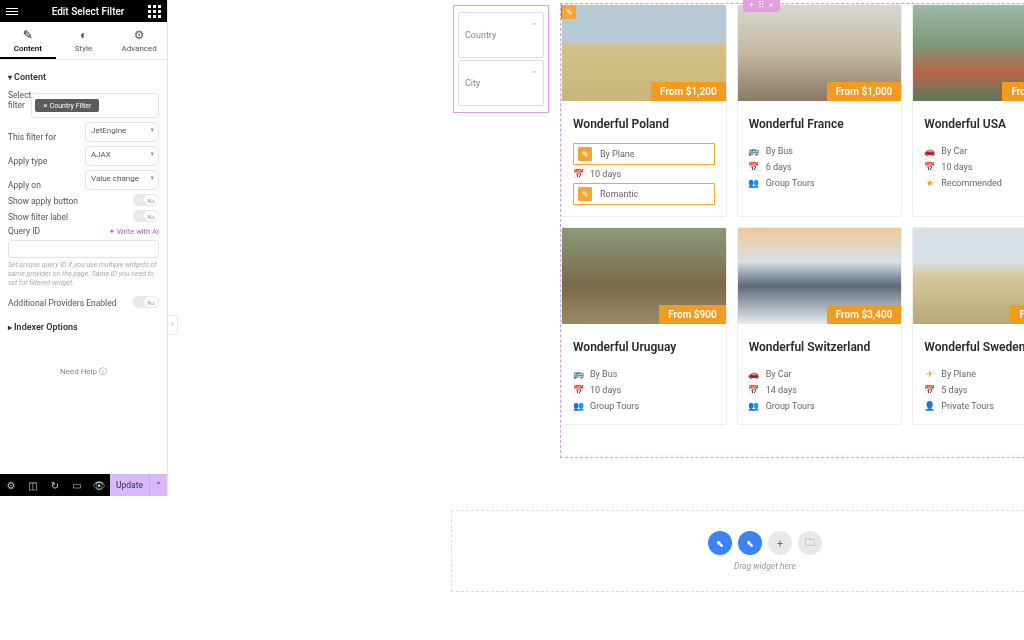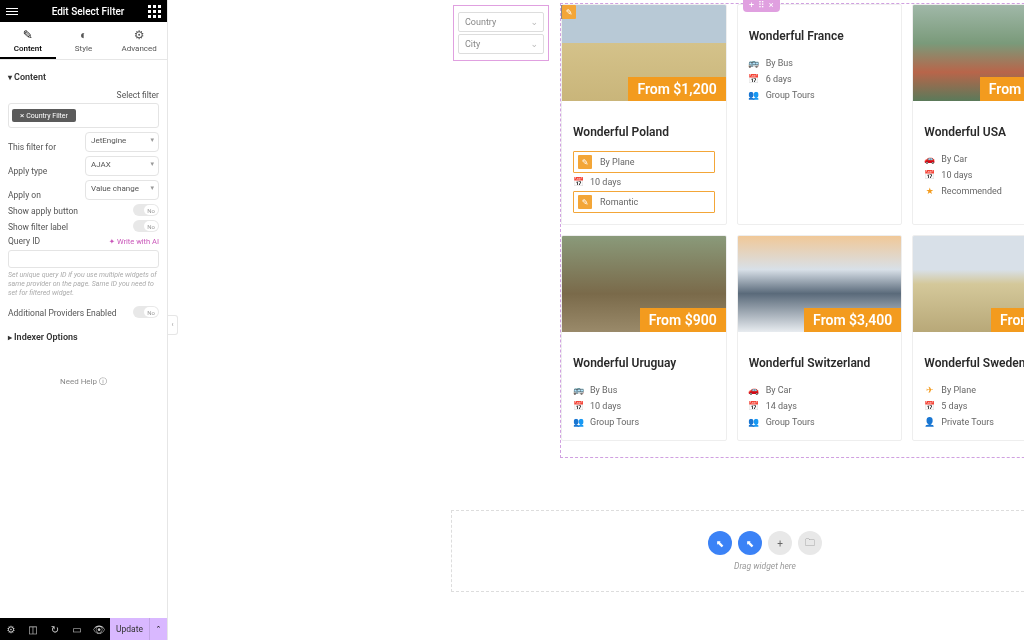--- a/index.html
+++ b/index.html
@@ -1,17 +1,17 @@
 <!DOCTYPE html>
 <html><head>
 <meta charset="utf-8">
 <style>
 *{box-sizing:border-box;margin:0;padding:0;font-family:-apple-system,BlinkMacSystemFont,"Segoe UI",Roboto,Arial,sans-serif}
 body{background:#fff;width:1024px;height:640px;overflow:hidden;position:relative}
-.sidebar{position:absolute;left:0;top:0;width:168px;height:640px;background:#fff;border-right:1px solid #e6e6e6;display:flex;flex-direction:column}
+.sidebar{position:absolute;left:0;top:0;width:168px;height:496px;background:#fff;border-right:1px solid #e6e6e6;display:flex;flex-direction:column}
 .sb-header{background:#000;color:#fff;height:22px;display:flex;align-items:center;padding:0 6px;font-size:10px;font-weight:500}
 .sb-header .ham{width:22px;display:flex;flex-direction:column;gap:2px}
 .sb-header .ham span{height:1px;background:#fff;width:12px}
 .sb-header .title{flex:1;text-align:center}
 .sb-header .dots{display:grid;grid-template-columns:repeat(3,3px);gap:2px}
 .sb-header .dots span{width:3px;height:3px;background:#fff}
 .sb-tabs{display:flex;border-bottom:1px solid #e6e6e6}
 .sb-tab{flex:1;text-align:center;padding:6px 0 4px;font-size:8px;color:#555;cursor:pointer}
 .sb-tab.active{border-bottom:2px solid #000;color:#000;font-weight:500}
 .sb-tab .tico{font-size:12px;display:block;margin-bottom:2px}
@@ -35,36 +35,36 @@
 .txtinput{border:1px solid #e4e4e4;border-radius:3px;width:100%;height:18px;margin-top:3px}
 .help{text-align:center;font-size:8px;color:#888;margin-top:30px}
 .help:after{content:" ⓘ"}
 .sb-footer{height:22px;background:#000;display:flex;align-items:center}
 .sb-footer .ico{width:22px;text-align:center;color:#ccc;font-size:10px;cursor:pointer}
 .update-btn{flex:1;background:#d9b8ff;color:#333;height:100%;display:flex;align-items:center;justify-content:center;font-size:8.5px;font-weight:400;cursor:pointer}
 .chev{width:18px;background:#d9b8ff;border-left:1px solid rgba(0,0,0,0.1);height:100%;display:flex;align-items:center;justify-content:center;font-size:7px;cursor:pointer}
 .panel-toggle{position:absolute;left:168px;top:315px;width:10px;height:20px;background:#fff;border:1px solid #e6e6e6;border-left:none;border-radius:0 3px 3px 0;font-size:7px;display:flex;align-items:center;justify-content:center;color:#999;cursor:pointer}
 .canvas{position:absolute;left:168px;top:0;right:0;height:640px;overflow:auto;padding:5px 6px 10px 6px}
 .filterbox{position:absolute;left:285px;top:5px;width:96px;border:1px solid #e0a0e0;background:#fff;padding:4px;font-size:9px}
-.fsel{border:1px solid #ddd;border-radius:2px;padding:4px 6px;margin:2px 0;color:#888;position:relative;cursor:pointer}
+.fsel{border:1px solid #ddd;border-radius:2px;padding:17px 6px;margin:2px 0;color:#888;position:relative;cursor:pointer}
 .fsel:after{content:"⌄";position:absolute;right:5px;top:4px;color:#bbb}
 .grid{position:absolute;left:393px;top:4px;width:517px;display:grid;grid-template-columns:repeat(3,1fr);gap:10px}
 .grid-border{border:1px dashed #d0a0e0;padding:1px;position:absolute;left:392px;top:3px;width:520px;height:455px;pointer-events:none}
 .sel-handle{position:absolute;left:575px;top:-2px;display:flex;gap:4px;background:#e0a0e0;padding:2px 6px;border-radius:0 0 4px 4px;z-index:5}
 .sel-handle span{color:#fff;font-size:9px;cursor:pointer}
 .card{background:#fff;border:1px solid #eee;border-radius:2px;overflow:hidden;position:relative}
 .card-img{height:96px;background:#888;position:relative;background-size:cover;background-position:center}
 .img-poland{background:linear-gradient(180deg,#b8c9d6 0%,#b8c9d6 40%,#d4c28a 40%,#c9b57a 100%)}
 .img-france{background:linear-gradient(180deg,#d8d8d0 0%,#c5b8a0 50%,#8a7a65 100%)}
 .img-usa{background:linear-gradient(180deg,#a0b8a8 0%,#7a9a7a 40%,#b8654a 70%,#5a7a5a 100%)}
 .img-uruguay{background:linear-gradient(180deg,#8a9a7a 0%,#7a6a4a 60%,#9a8a6a 100%)}
 .img-switz{background:linear-gradient(180deg,#f0c898 0%,#d8e0e8 35%,#5a6a7a 60%,#e8ecf0 100%)}
 .img-sweden{background:linear-gradient(180deg,#d8e0e8 0%,#d8e0e8 35%,#d4c89a 50%,#b8a878 100%)}
-.price{position:absolute;right:0;bottom:0;background:#f39b1e;color:#fff;font-size:14px;font-weight:600;padding:4px 9px}
-.card-body{padding:24px 11px 10px}
+.price{position:absolute;right:0;bottom:0;background:#f39b1e;color:#fff;font-size:10px;font-weight:600;padding:4px 9px}
+.card-body{padding:16px 11px 10px}
 .card-title{font-size:12px;font-weight:600;color:#2a2a2a;margin-bottom:12px}
 .card-meta{font-size:9px;color:#666}
 .meta-row{display:flex;align-items:center;gap:6px;padding:3px 0}
 .meta-row.hl{border:1px solid #f3a638;background:#fff;padding:3px 4px;margin:1px 0;border-radius:1px}
 .mico{color:#f39b1e;font-size:9px;width:11px;text-align:center}
 .edit-badge{position:absolute;background:#f3a638;color:#fff;width:14px;height:14px;font-size:8px;display:flex;align-items:center;justify-content:center;border-radius:1px;cursor:pointer;z-index:3}
 .col-handle{position:absolute;left:393px;top:5px;width:14px;height:14px;background:#888;color:#fff;font-size:8px;display:flex;align-items:center;justify-content:center;z-index:3;cursor:pointer}
 .dropzone{position:absolute;left:283px;top:510px;width:628px;height:82px;border:1px dashed #ddd;display:flex;flex-direction:column;align-items:center;justify-content:center;gap:6px}
 .dz-btns{display:flex;gap:6px}
 .dz-btn{width:24px;height:24px;border-radius:12px;background:#3b82f6;color:#fff;font-size:10px;display:flex;align-items:center;justify-content:center;cursor:pointer}
@@ -95,21 +95,21 @@
       </div>
   </div>
   <div class="sb-tabs">
     <div class="sb-tab active"><span class="tico">✎</span><span>Content</span></div>
     <div class="sb-tab"><span class="tico">◐</span><span>Style</span></div>
     <div class="sb-tab"><span class="tico">⚙</span><span>Advanced</span></div>
   </div>
   <div class="sb-body">
     <div class="sb-sec">
       <div class="sb-sec-h">Content</div>
-      <div class="sb-row" style="flex-direction:column;align-items:flex-end">
+      <div class="sb-row" style="flex-direction:row;align-items:flex-start">
         <span class="sb-label">Select filter</span>
         <div class="tag-input" style="width:100%;margin-top:3px">
           <span class="tag">Country Filter</span>
         </div>
       </div>
       <div class="sb-row">
         <span class="sb-label">This filter for</span>
         <div class="sel">JetEngine</div>
       </div>
       <div class="sb-row">
@@ -197,20 +197,23 @@
             </div>
           <div class="meta-row hl">
               <span class="edit-badge" style="position:static;margin-right:2px">✎</span>
               <span>Romantic</span>
             </div>
         </div>
       </div>
     </div>
 
     <div class="card">
+      <div class="card-img img-france">
+          <div class="price">From $1,000</div>
+        </div>
       <div class="card-body">
         <div class="card-title">Wonderful France</div>
         <div class="card-meta">
           <div class="meta-row">
               <span class="mico">🚌</span>
               <span>By Bus</span>
             </div>
           <div class="meta-row">
               <span class="mico">📅</span>
               <span>6 days</span>

